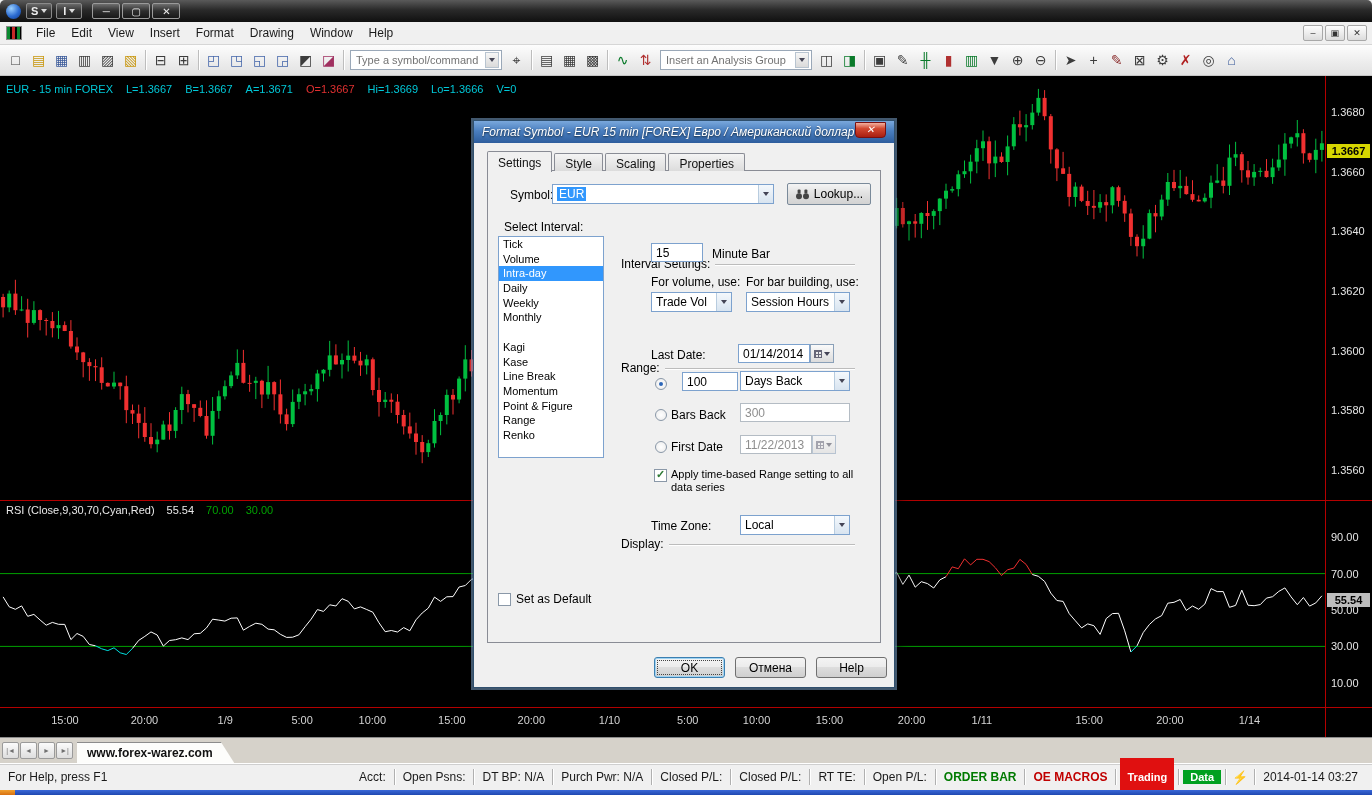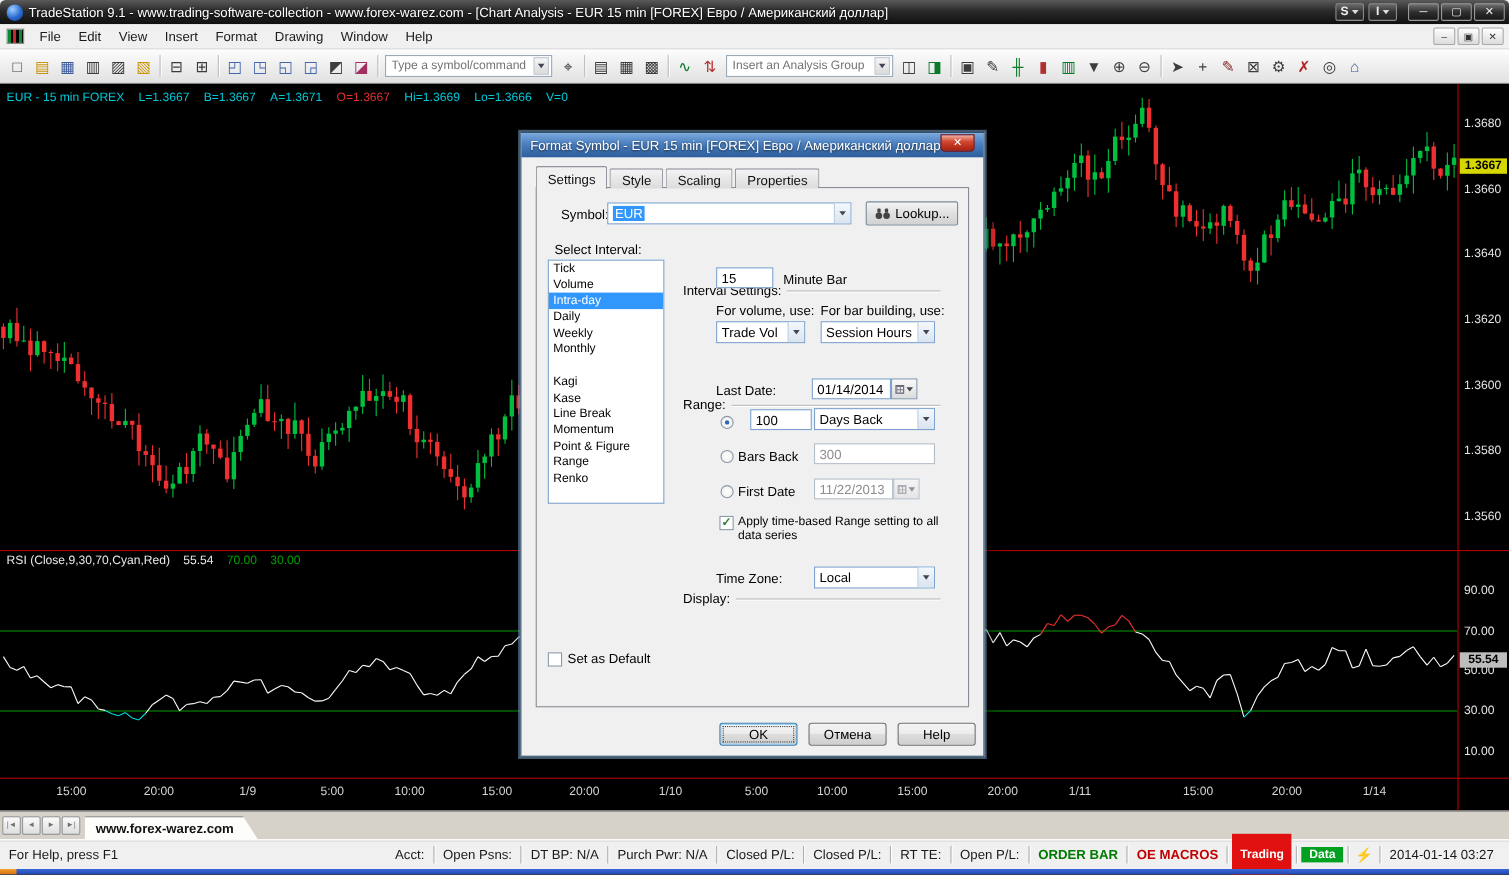--- a/index.html
+++ b/index.html
@@ -98,21 +98,21 @@
   .taskbar-strip { position:absolute; top:790px; left:0; width:1372px; height:5px;
     background:linear-gradient(#3a68d8,#1f47b0); }
   .strip-orange { position:absolute; left:0; top:0; width:15px; height:5px;
     background:linear-gradient(#8cc63e,#5a9a1e); background:linear-gradient(#f0a030,#d87010); }
 
   
   .dialog { position:absolute; left:473px; top:120px; width:422px; height:568px; background:#f0f0f0;
     border:1px solid #30506e; box-shadow:0 0 0 2px rgba(120,160,200,.55), 4px 5px 14px rgba(0,0,0,.6); }
   .dlg-title { position:absolute; top:0; left:0; right:0; height:22px;
     background:linear-gradient(#7aa8dc,#4a7fc0 45%,#2d5d9d); color:#fff; font-size:12px;
-    display:flex; align-items:center; padding:0 8px; }
+    display:flex; align-items:center; padding:0 8px;font-style:italic; }
   .dlg-title-text { flex:1; white-space:nowrap; overflow:hidden; text-shadow:0 1px 2px #123; }
   .dlg-close { width:31px; height:16px; margin-top:-5px; border:1px solid #7a1010; border-radius:0 0 4px 4px;
     background:linear-gradient(#f2b0a0,#d24830 40%,#a81e10); color:#fff; font-size:10px;
     display:flex; align-items:center; justify-content:center; }
   .dtabs { position:absolute; left:13px; top:29px; height:21px; display:flex; align-items:flex-end; z-index:3; }
   .dtab { padding:3px 10px 3px; font-size:12px; color:#111; background:linear-gradient(#f4f4f4,#dcdcdc);
     border:1px solid #898c95; border-bottom:none; border-radius:2px 2px 0 0; margin-right:2px; height:18px; }
   .dtab.active { background:#f0f0f0; height:21px; padding-top:4px; margin-bottom:-1px; }
   .tabpage { position:absolute; left:13px; top:49px; width:394px; height:473px;
     border:1px solid #898c95; background:#f0f0f0; }
@@ -151,21 +151,20 @@
   .dbtn { position:absolute; font-size:12px; color:#000; background:linear-gradient(#f4f4f4,#e0e0e0 50%,#d2d2d2);
     border:1px solid #7a8a9a; border-radius:2px; display:flex; align-items:center; justify-content:center; gap:4px; }
 </style>
 </head>
 <body>
 
 <div class="app">
 
   <div class="titlebar">
     <div class="app-icon"></div>
-    <div class="title-text">TradeStation 9.1 - www.trading-software-collection - www.forex-warez.com - [Chart Analysis - EUR 15 min [FOREX] Евро / Американский доллар]</div>
     <div class="quick-btns" id="quick-buttons">
         <div class="qbtn">S<span class="carr"></span></div>
         <div class="qbtn">I<span class="carr"></span></div>
       </div>
     <div class="cap-btns">
       <div class="cap-btn">─</div>
       <div class="cap-btn">▢</div>
       <div class="cap-btn">✕</div>
     </div>
   </div>

